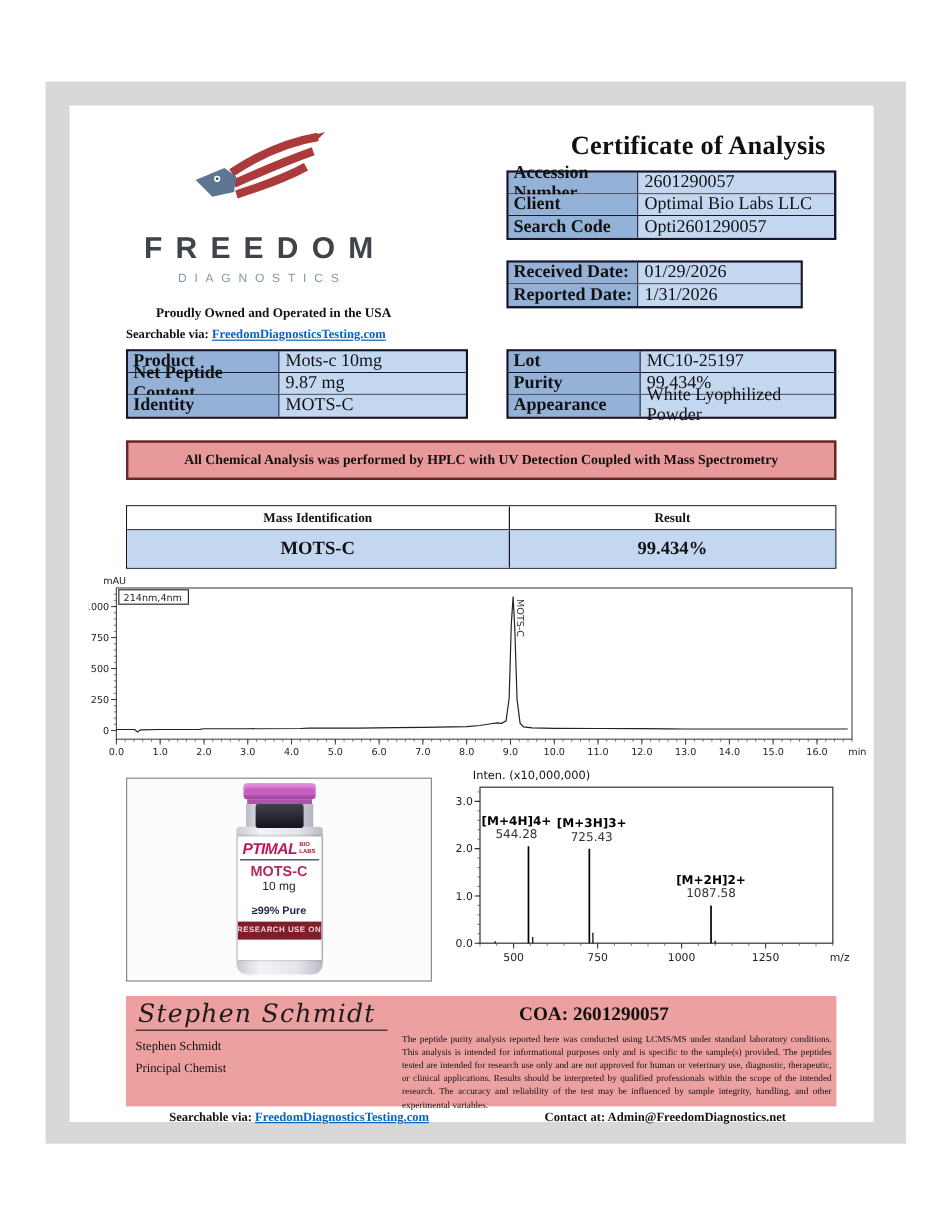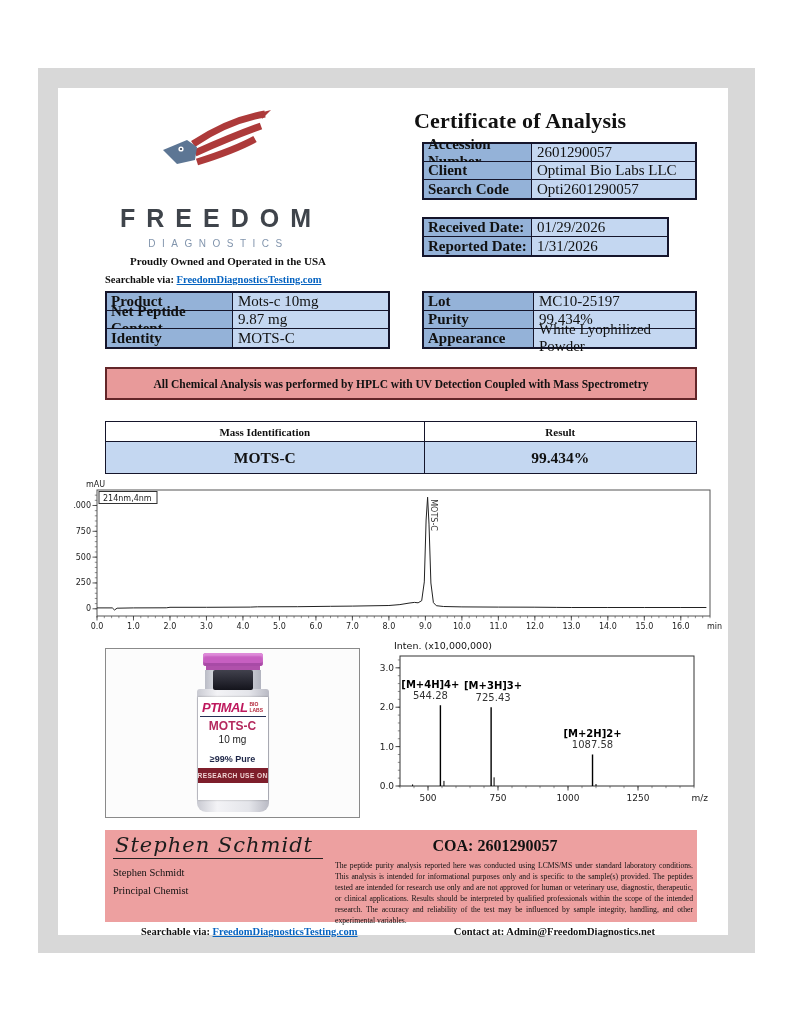--- a/index.html
+++ b/index.html
@@ -1,41 +1,41 @@
 <!DOCTYPE html>
 <html style="--label-blue: #94B2D8; --value-blue: #C4D7F1; --banner-pink: #E89A9A; --footer-pink: #EDA0A0; --link-blue: #0563C1;"><head>
 <meta charset="utf-8">
 <style>
   * { margin:0; padding:0; box-sizing:border-box; }
   html,body { width:791px; height:1024px; background:#fff; font-family:"Liberation Serif", serif; color:#111; }
   .mat { position:absolute; left:38px; top:68px; width:717px; height:885px; background:#d8d8d8; }
   .sheet { position:absolute; left:58px; top:88px; width:670px; height:847px; background:#fff; }
 
   
-  .doc-title { position:absolute; left:356px; top:20px; width:300px; text-align:left;
+  .doc-title { position:absolute; left:330px; top:20px; width:300px; text-align:right;
                font-size:22px; font-weight:bold; letter-spacing:.2px; }
   .blue-table { position:absolute; border:2px solid #15152b; font-size:15px; }
   .blue-table .row { display:flex; height:18px; border-bottom:1px solid #15152b; }
   .blue-table .row:last-child { border-bottom:none; }
   .blue-table .lab { background:var(--label-blue); font-weight:bold; border-right:1px solid #15152b;
                      padding:1px 4px; display:flex; align-items:center; }
   .blue-table .val { background:var(--value-blue); flex:1; padding:1px 5px; display:flex; align-items:center; }
   .tbl-accession { left:364px; top:54px; width:275px; }
   .tbl-accession .lab { width:108px; }
   .tbl-dates { left:364px; top:129px; width:247px; }
   .tbl-dates .lab { width:108px; }
   .tbl-product { left:47px; top:203px; width:285px;font-family:Liberation Serif, serif; }
   .tbl-product .lab { width:126px; }
   .tbl-lot { left:364px; top:203px; width:275px; }
   .tbl-lot .lab { width:110px; }
 
   
   .logo-wrap { position:absolute; left:40px; top:22px; width:235px; text-align:center; }
   .logo-brand { font-family:"Liberation Sans", sans-serif; font-size:25px; font-weight:bold;
-                color:#3f444b; letter-spacing:11px; padding-left:11px; margin-top:18px; }
+                color:#3f444b; letter-spacing:11px; padding-left:11px; margin-top:6px; }
   .logo-sub { font-family:"Liberation Sans", sans-serif; font-size:10px; color:#8295ad;
               letter-spacing:6.5px; padding-left:6px; margin-top:5px; }
   .tagline { position:absolute; left:40px; top:167px; width:260px; text-align:center;
              font-weight:bold; font-size:11px; }
   .searchline { position:absolute; left:47px; top:186px; font-size:10.5px; font-weight:bold; }
   .link { color:var(--link-blue); text-decoration:underline; cursor:pointer; }
 
   
   .banner { position:absolute; left:47px; top:279px; width:592px; height:33px;
             background:var(--banner-pink); border:2px solid #632629; display:flex;

